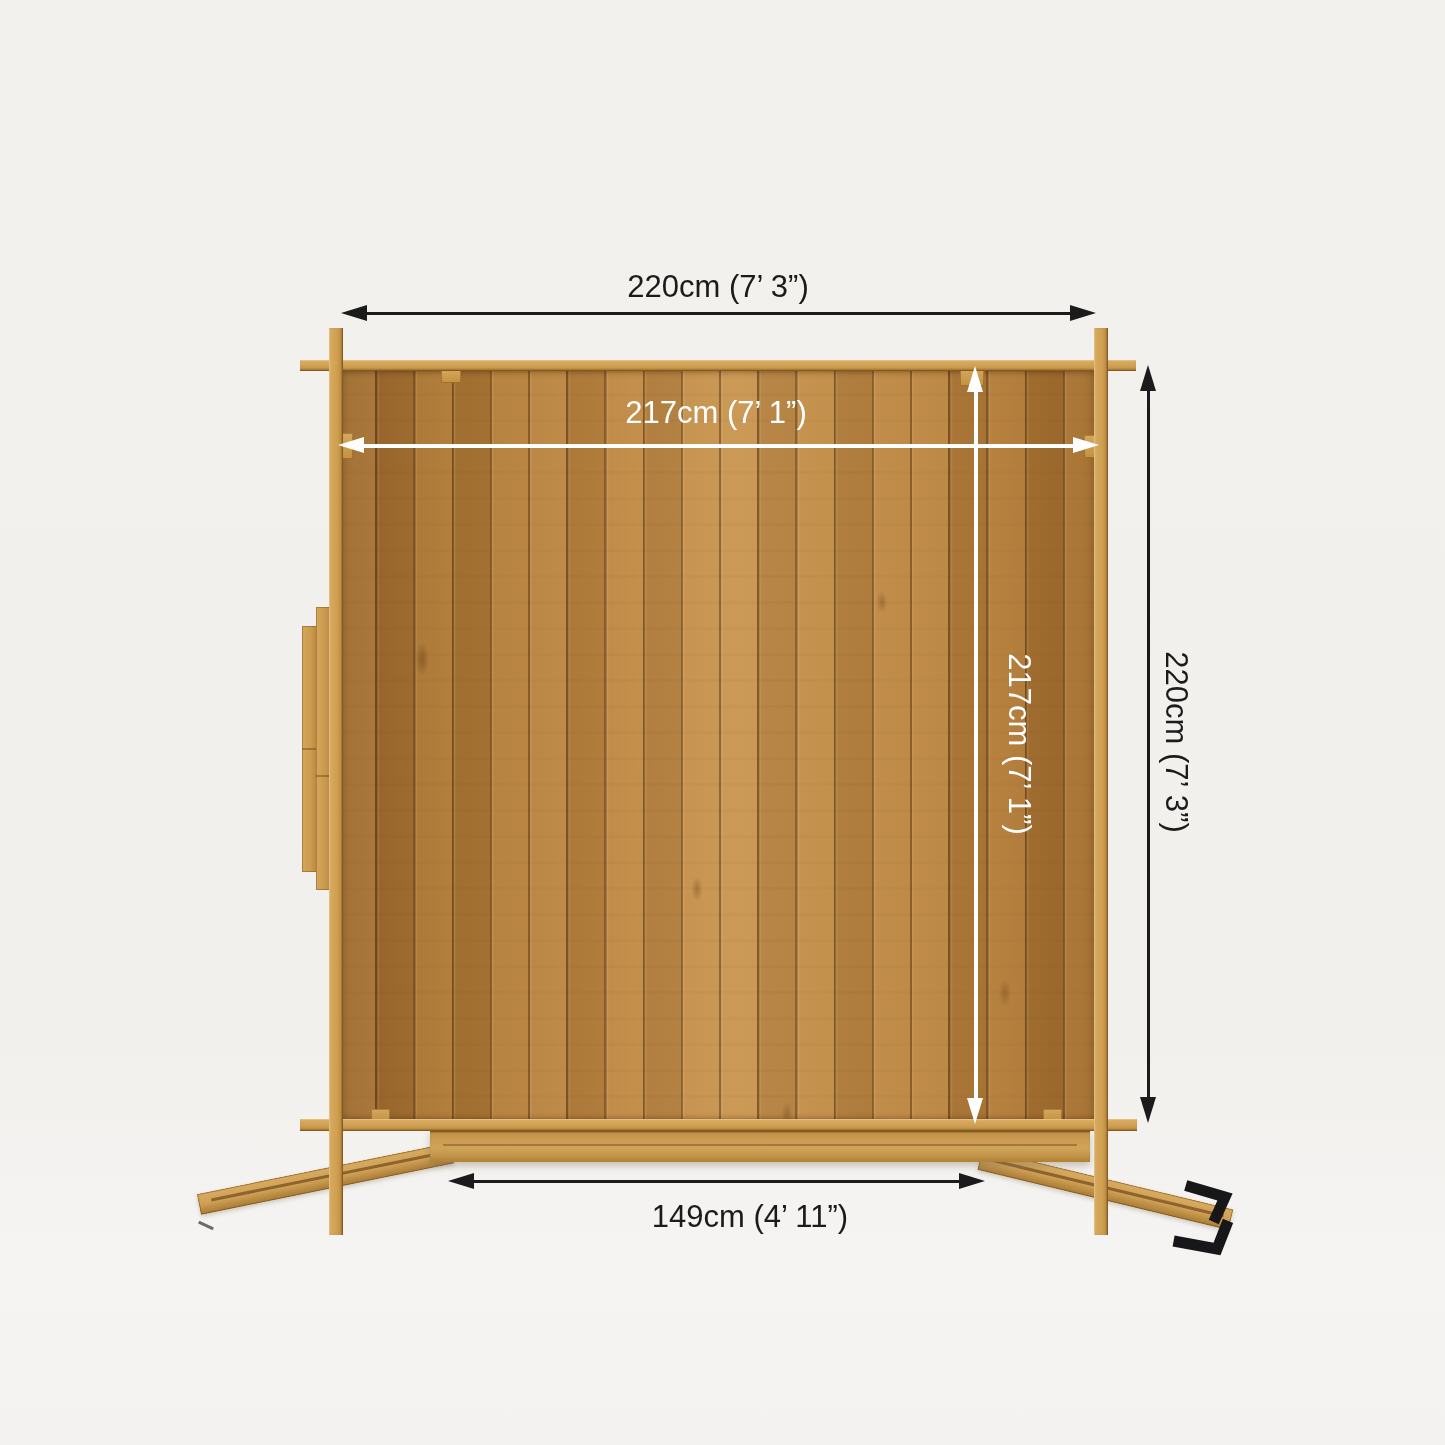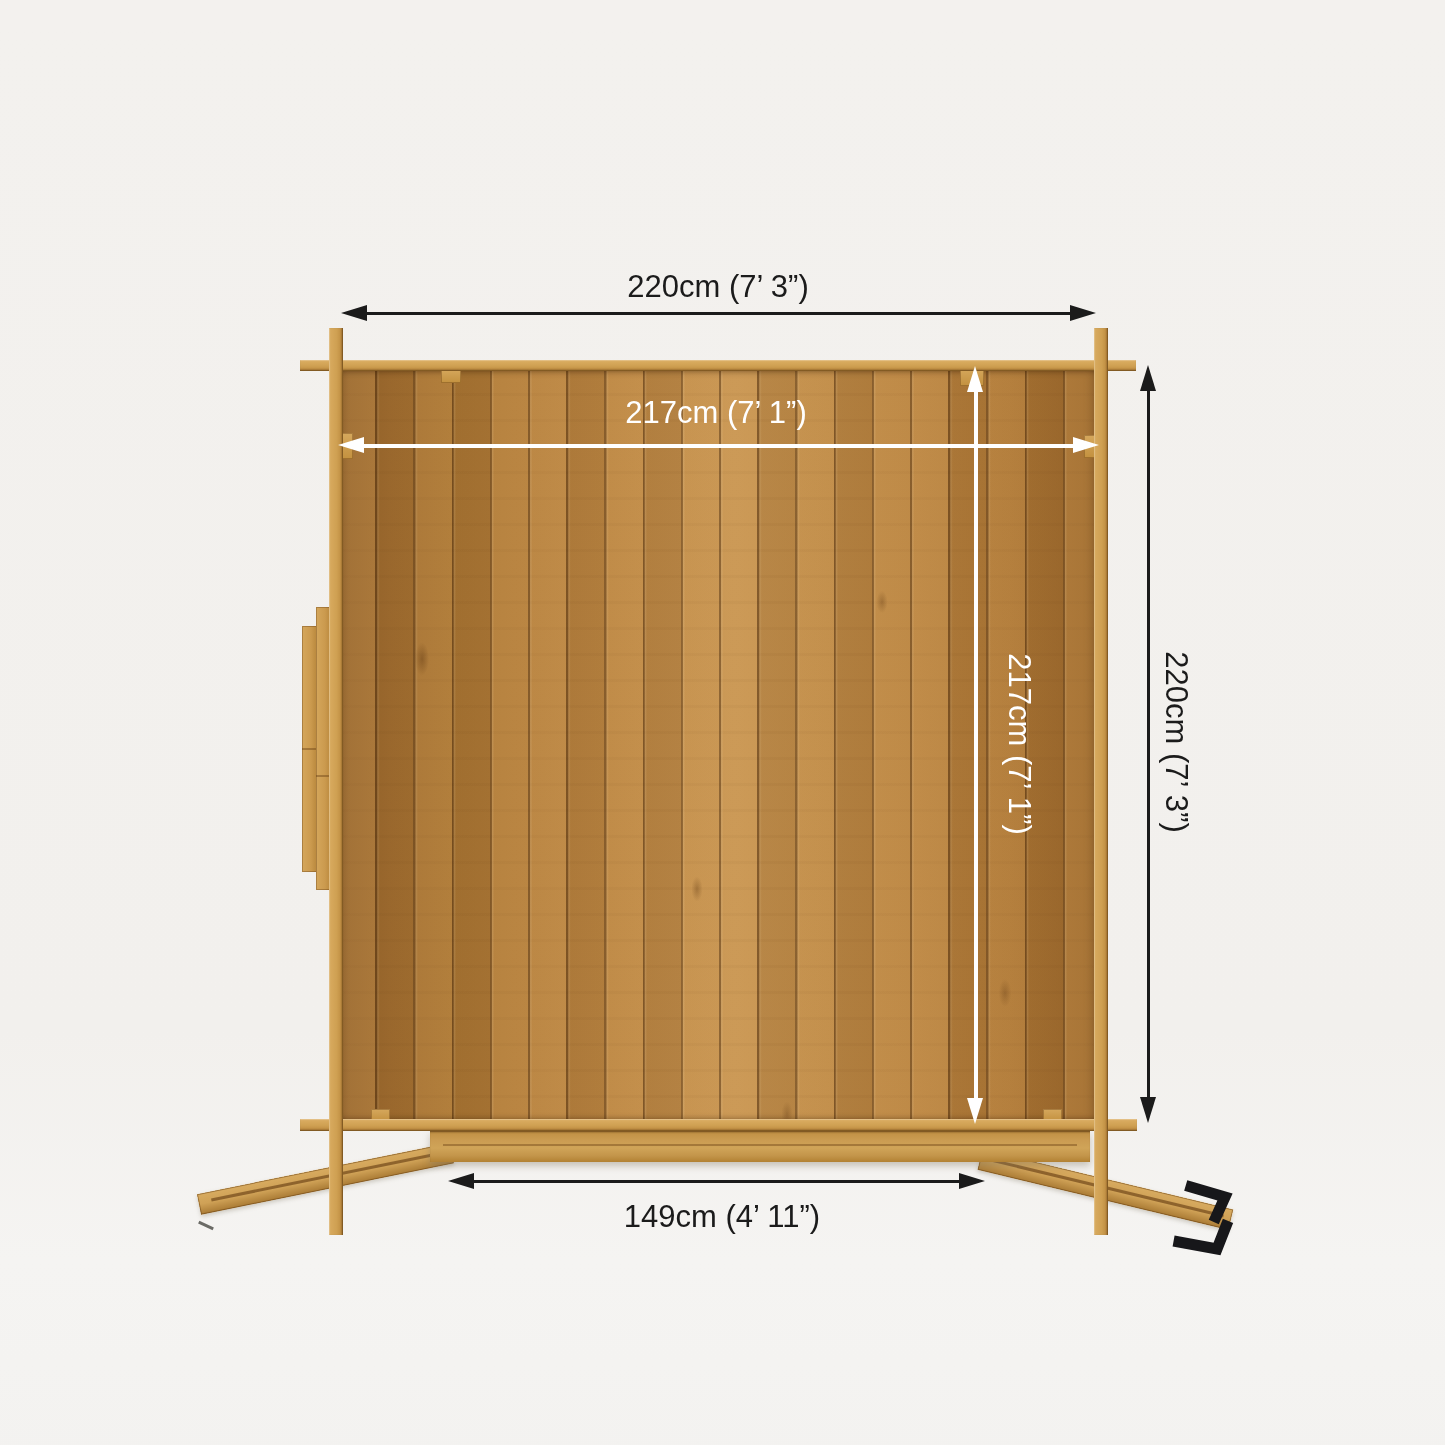--- a/index.html
+++ b/index.html
@@ -168,15 +168,15 @@
       <div class="head-t"></div>
       <div class="head-b"></div>
   </div>
   <div class="dim-label vert" style="left:1176px;top:723px;z-index:41;">220cm (7’ 3”)</div>
 
   <div class="abs arrow h-arrow black" style="left:448px;top:1154px;width:537px;z-index:40;">
     <div class="line"></div>
       <div class="head-l"></div>
       <div class="head-r"></div>
   </div>
-  <div class="dim-label" style="left:722px;top:1180px;z-index:41;">149cm (4’ 11”)</div>
+  <div class="dim-label" style="left:750px;top:1180px;z-index:41;">149cm (4’ 11”)</div>
 
 </div>
 
 </body></html>

